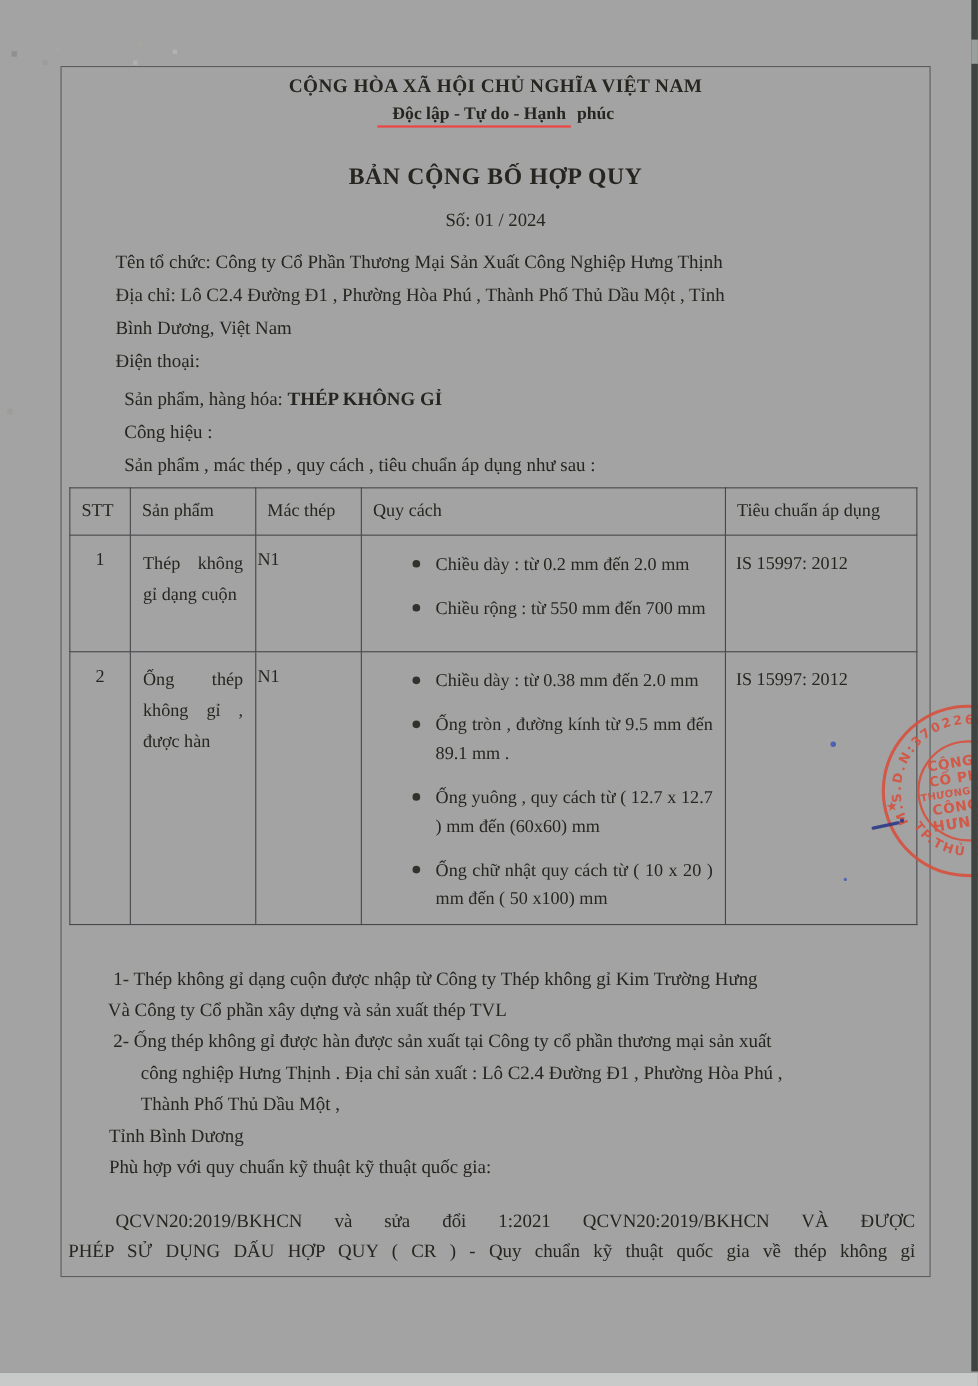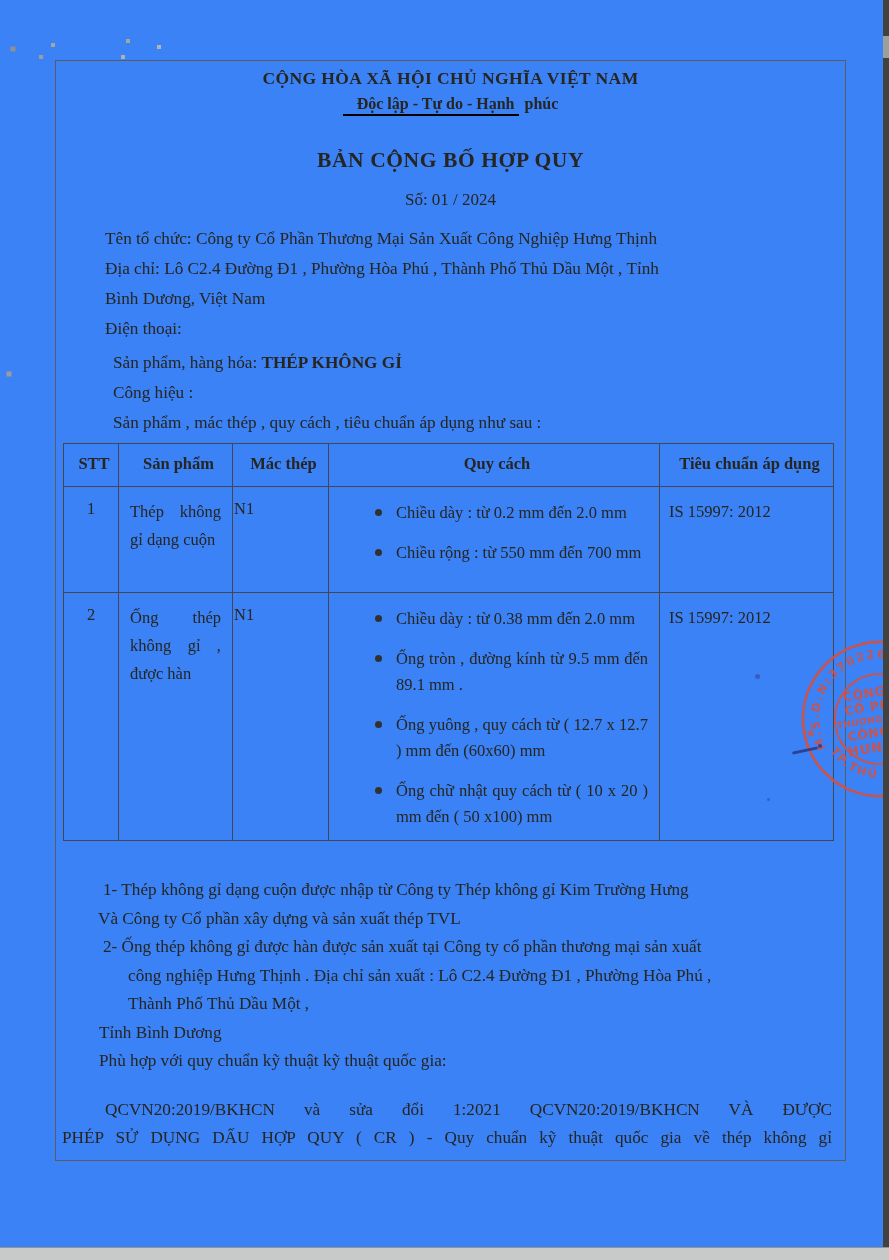--- a/index.html
+++ b/index.html
@@ -1,47 +1,47 @@
 <!DOCTYPE html>
 <html><head>
 <meta charset="utf-8">
 <style>
   html,body{margin:0;padding:0;background:#e8e8e6;}
   .page{
     position:relative;width:889px;height:1260px;overflow:hidden;
-    background:#3b82f6;color:#26251f;
+    background:#a3a3a3;color:#26251f;
     font-family:"Liberation Serif","DejaVu Serif",serif;
   }
   .abs{position:absolute;}
   
   .frame{
     position:absolute;left:55px;top:60px;width:791px;height:1101px;
     border:1.6px solid #595d60;box-sizing:border-box;
   }
   
   .centerband{position:absolute;left:55px;width:791px;text-align:center;}
   .nat-title{top:68px;font-size:17.5px;font-weight:bold;letter-spacing:.4px;}
   .motto{top:95px;font-size:16px;font-weight:bold;}
-  .motto-u{border-bottom:2px solid #000000;padding:0 5px 2px 14px;}
+  .motto-u{border-bottom:2px solid #ef4444;padding:0 5px 2px 14px;}
   .motto-tail{margin-left:5px;}
   .doc-title{top:148px;font-size:21.5px;font-weight:bold;letter-spacing:.6px;}
   .doc-no{top:190px;font-size:17px;}
   
   .info{position:absolute;left:55px;top:224px;width:880px;font-size:17.2px;}
   .il{margin:0 0 0 50px;line-height:30px;}
   .il.indent2{margin-left:58px;}
   .gap{height:4px;}
   .bold{font-weight:bold;}
   
   table.spec{
     position:absolute;left:63px;top:443px;width:770px;
     border-collapse:collapse;table-layout:fixed;font-size:16.5px;
   }
   table.spec th,table.spec td{border:1.6px solid #45484b;vertical-align:top;}
-  table.spec th{font-weight:bold;text-align:center;padding:10px 4px 10px 10px;height:22px;}
+  table.spec th{font-weight:normal;text-align:left;padding:10px 4px 10px 10px;height:22px;}
   th.h-stt{text-align:center;padding-left:0;}
   td.c-stt{text-align:center;padding-top:12px;height:92px;}
   td.c-sp{padding:11px 11px 0 11px;}
   td.c-sp .jt{text-align:justify;line-height:28px;}
   td.c-mt{text-align:left;padding-top:12px;}
   td.c-qc{padding:13px 6px 10px 12px;}
   td.c-tc{padding:12px 6px 0 9px;line-height:26px;}
   tr.r2 td.c-stt{height:234px;}
   .bullet{display:flex;padding-left:34px;}
   .bullet + .bullet{margin-top:14px;}

